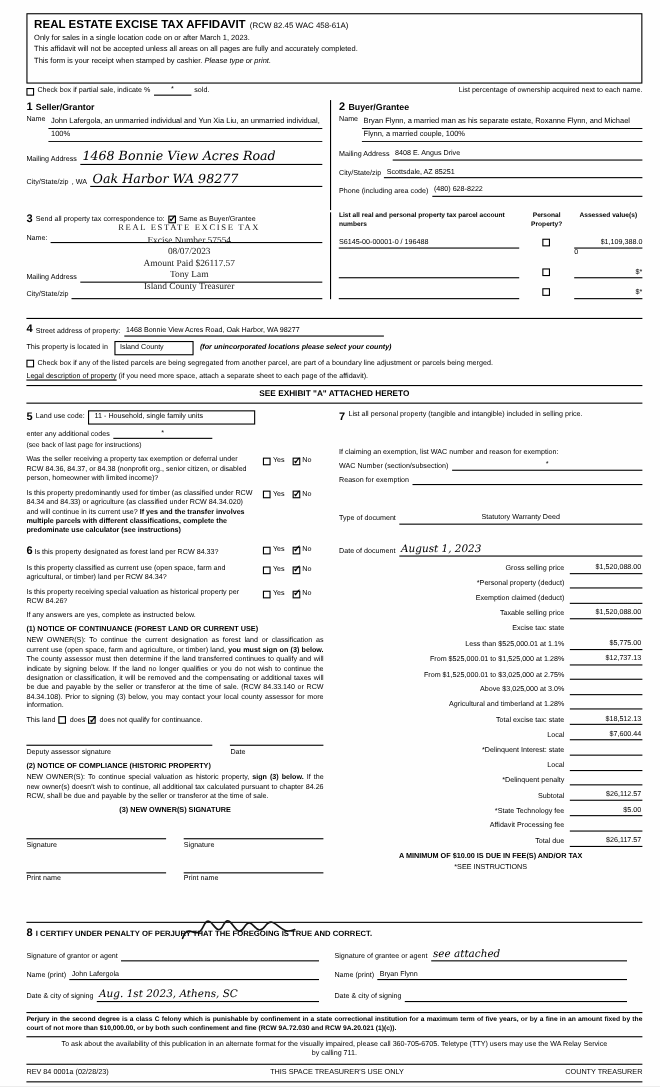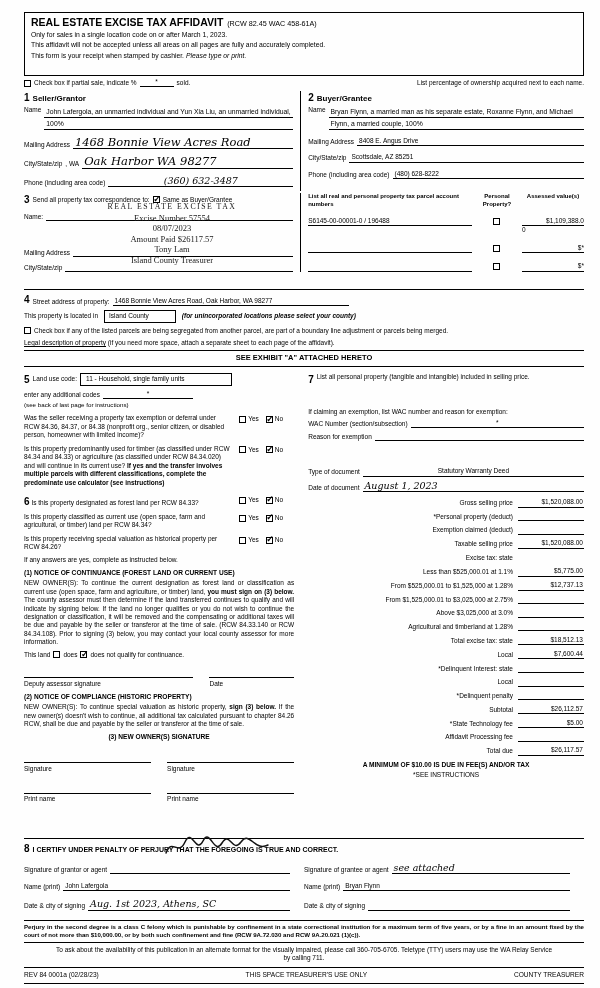--- a/index.html
+++ b/index.html
@@ -153,24 +153,20 @@
       </div>
       <div class="f-row">
         <span class="lbl">Mailing Address</span>
         <span class="uf"><span class="hand-lg">1468 Bonnie View Acres Road</span></span>
       </div>
       <div class="f-row">
         <span class="lbl">City/State/zip</span>
         <span>, WA</span>
         <span class="uf"><span class="hand-lg">Oak Harbor WA 98277</span></span>
       </div>
-      <div class="f-row">
-        <span class="lbl">Phone (including area code)</span>
-        <span class="uf center"><span class="hand-md">(360) 632-3487</span></span>
-      </div>
     </div>
     <div class="colR">
       <div class="sec-head">
         <span class="sec-num">2</span>
         <span class="sec-title">Buyer/Grantee</span>
       </div>
       <div class="name-row">
         <span class="lbl">Name</span>
         <div class="ruled">Bryan Flynn, a married man as his separate estate, Roxanne Flynn, and Michael Flynn, a married couple, 100%</div>
       </div>
@@ -406,21 +402,21 @@
       </div>
       <div class="row" style="margin-top:4px;">
         <span class="lbl">Reason for exemption</span>
         <span class="uf"></span>
       </div>
       <div style="height:26px;"></div>
       <div class="row">
         <span class="lbl">Type of document</span>
         <span class="uf center"><span>Statutory Warranty Deed</span></span>
       </div>
-      <div class="row" style="margin-top:4px;">
+      <div class="row" style="margin-top:18px;">
         <span class="lbl">Date of document</span>
         <span class="uf"><span class="hand-md">August 1, 2023</span></span>
       </div>
 
       <div style="margin-top:6px;">
         <div class="m-row">
             <div class="m-label">Gross selling price</div>
             <div class="m-value">$1,520,088.00</div>
           </div>
         <div class="m-row">

